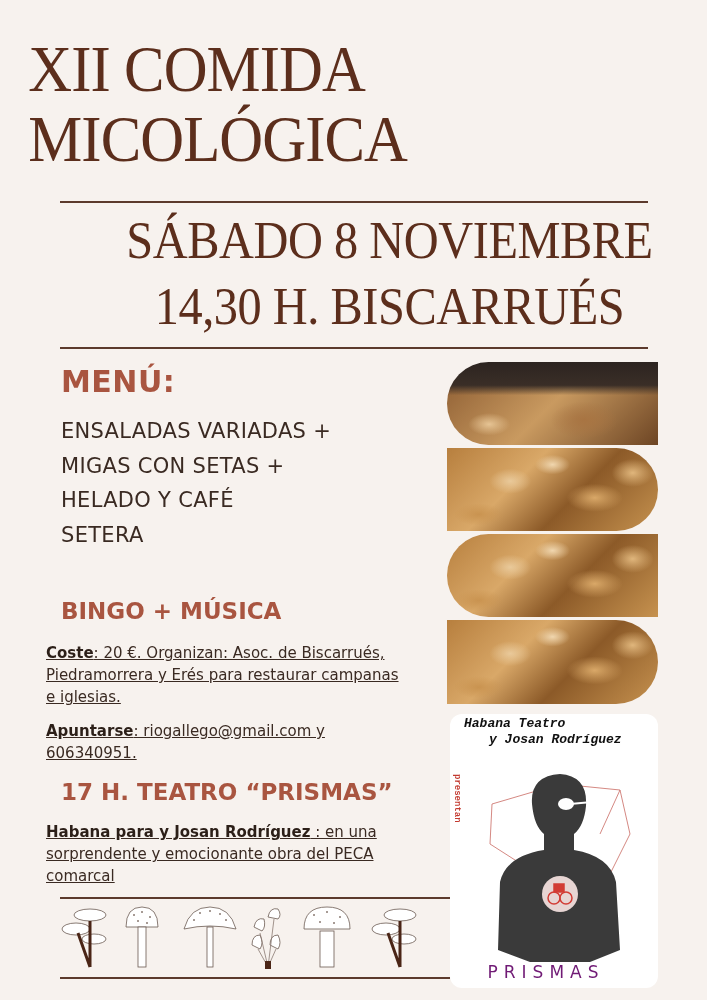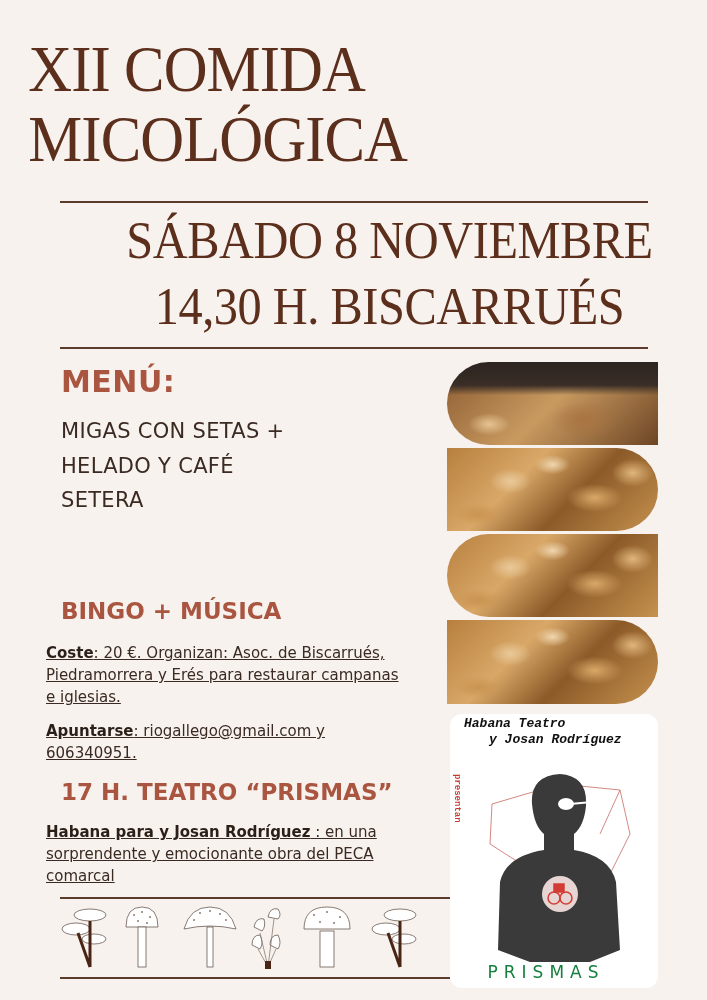--- a/index.html
+++ b/index.html
@@ -130,21 +130,21 @@
       position: absolute; left: 2px; top: 60px;
       writing-mode: vertical-rl;
       font-family: "Liberation Mono", "DejaVu Sans Mono", monospace;
       font-size: 9px; color: #c33a30; font-weight: bold;
     }
     .poster-art { position: absolute; left: 20px; top: 50px; width: 180px; height: 200px; }
     .poster-word {
       position: absolute; left: 0; bottom: 6px; width: 192px;
       text-align: center;
       font-family: "DejaVu Sans", sans-serif;
-      font-size: 17px; letter-spacing: 6px; color: #15803d;
+      font-size: 17px; letter-spacing: 6px; color: #701a75;
     }
   </style>
 </head>
 <body>
 
 <div class="title-block">
   <span class="title-line">XII COMIDA</span>
   <span class="title-line">MICOLÓGICA</span>
 </div>
 
@@ -152,20 +152,21 @@
 
 <div class="sub-block">
   <span class="sub-line">SÁBADO 8 NOVIEMBRE</span>
   <span class="sub-line">14,30 H. BISCARRUÉS</span>
 </div>
 
 <div class="rule" style="left:60px; top:347px; width:588px;"></div>
 
 <div class="section-heading menu-heading">MENÚ:</div>
 <ul class="menu-list">
+  <li>ENSALADAS VARIADAS +</li>
   <li>MIGAS CON SETAS +</li>
   <li>HELADO Y CAFÉ</li>
   <li>SETERA</li>
 </ul>
 
 <div class="section-heading bingo-heading">BINGO + MÚSICA</div>
 
 <p class="para cost-para">
   <b>Coste</b><span>: 20 €. Organizan: Asoc. de Biscarrués, Piedramorrera y Erés para restaurar campanas e iglesias.</span>
 </p>

